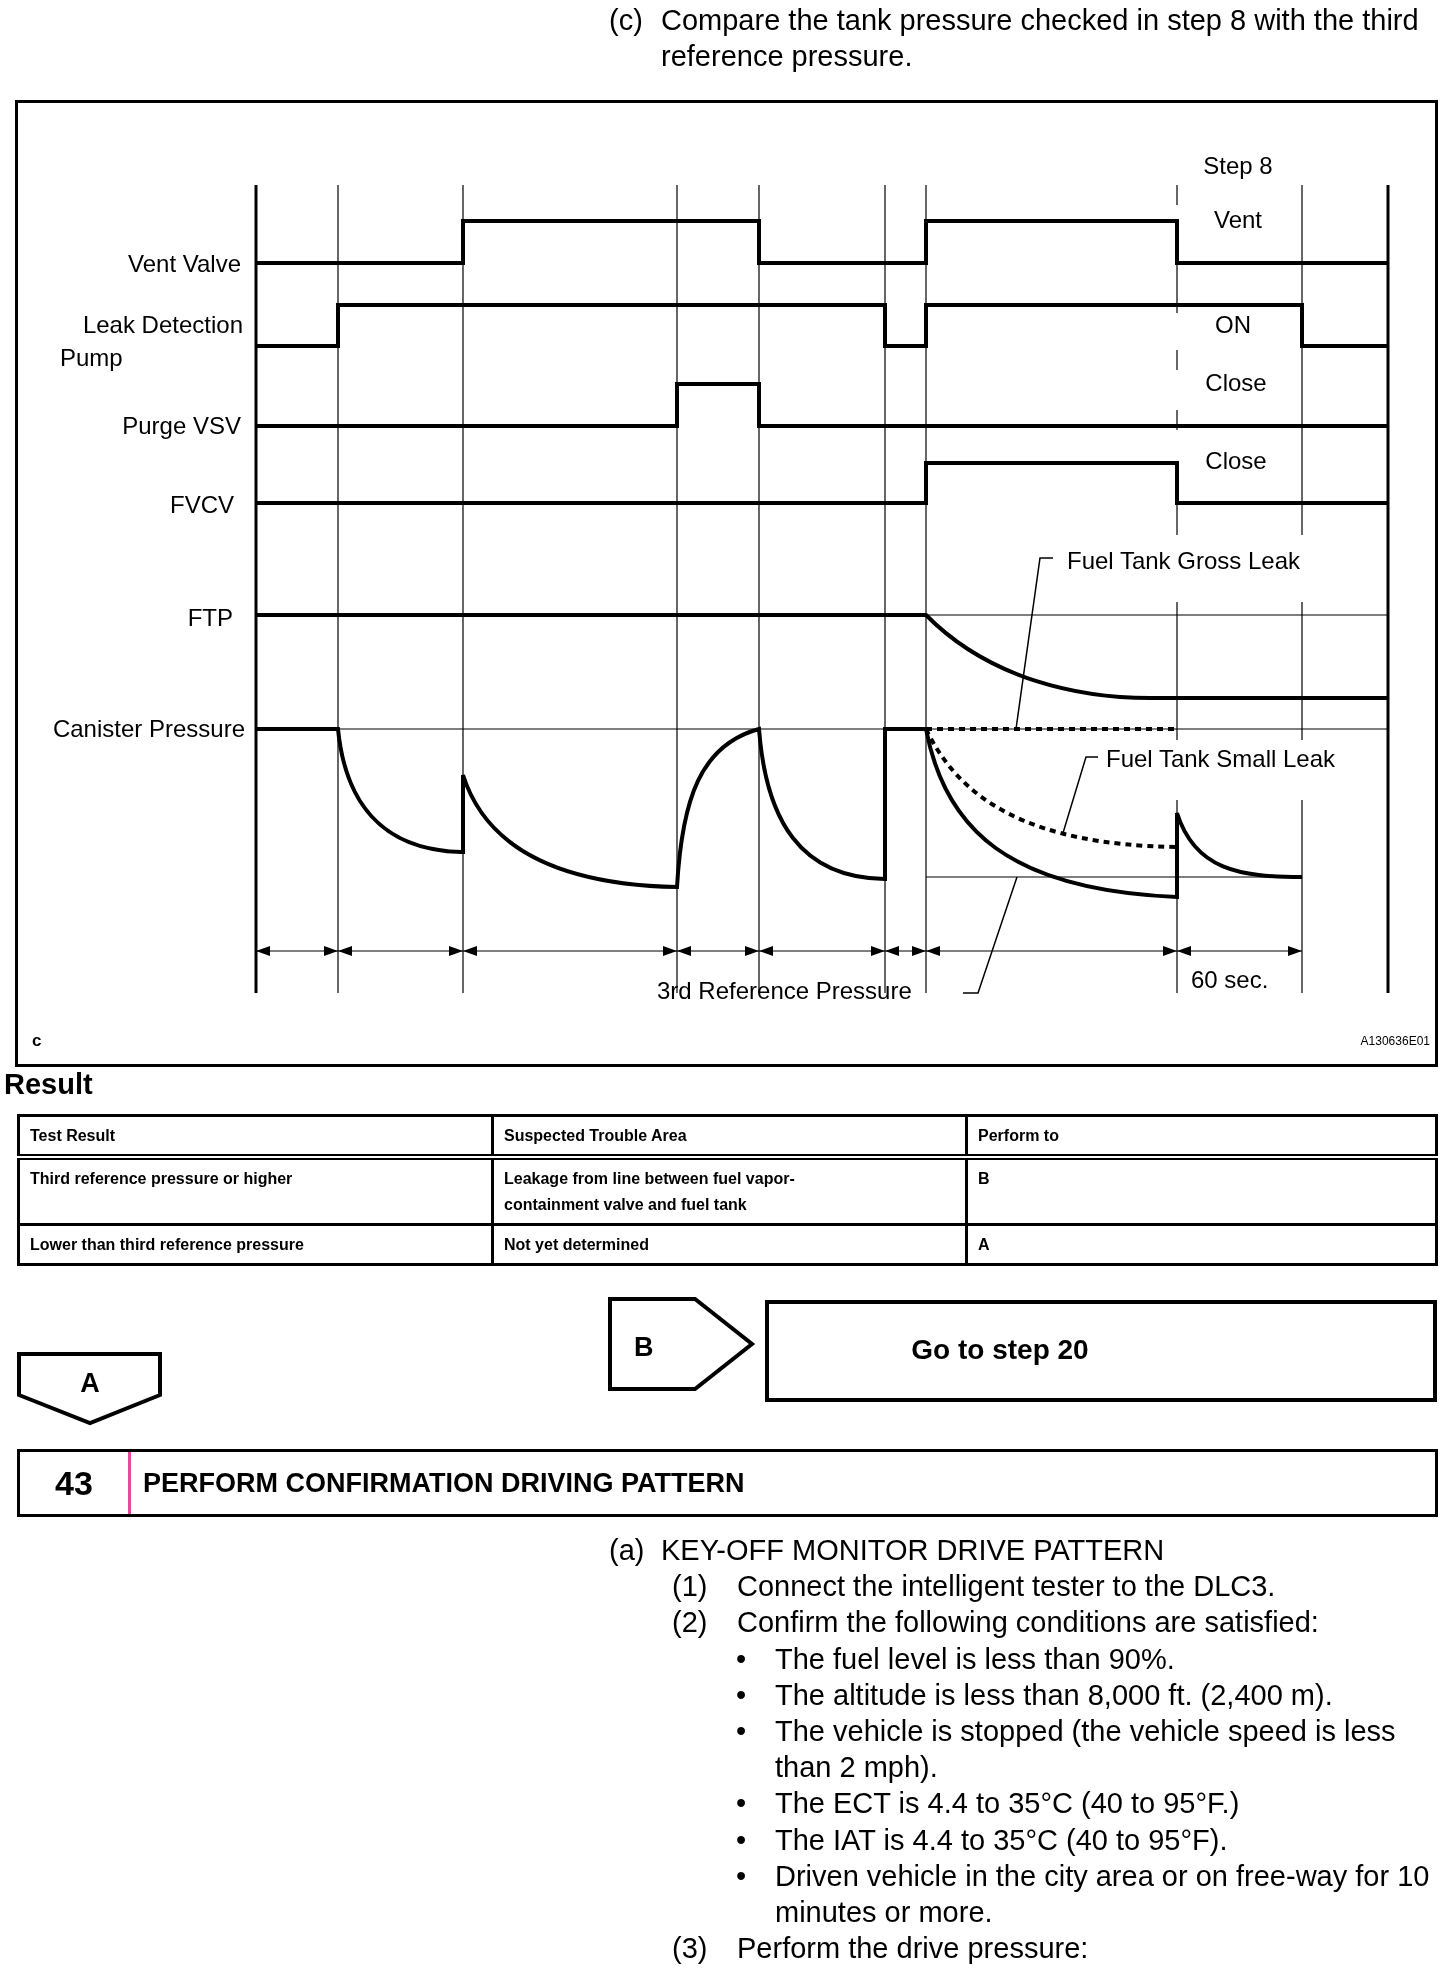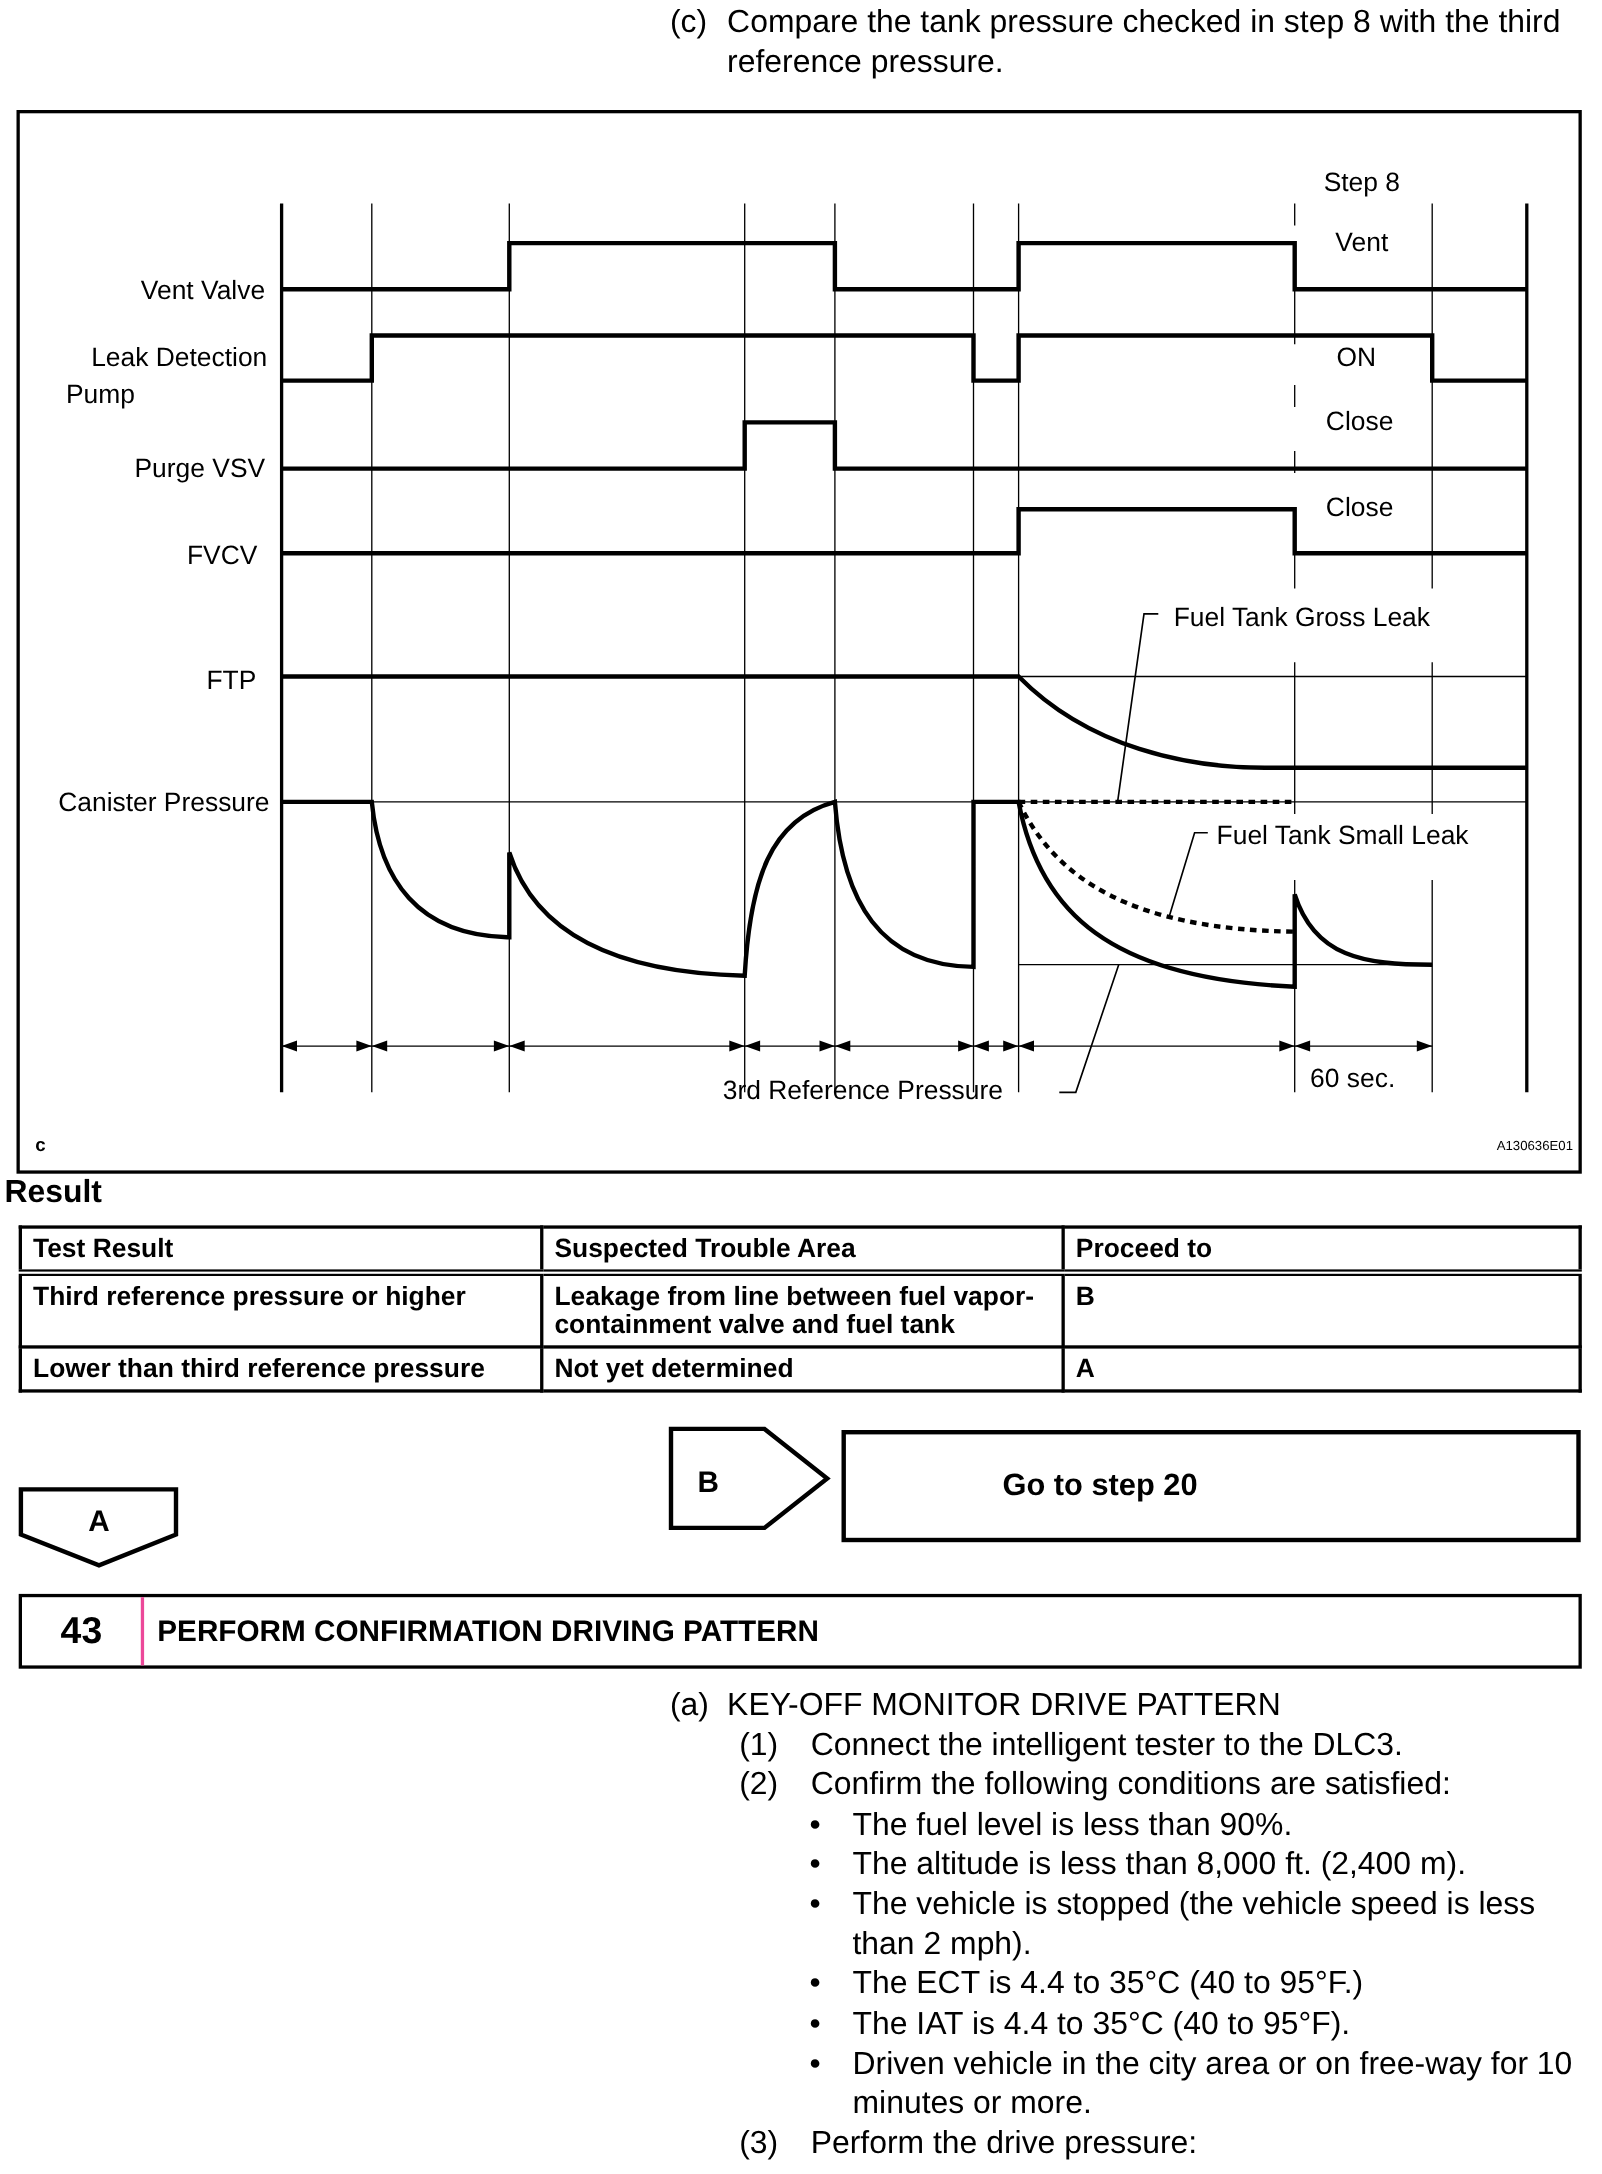--- a/index.html
+++ b/index.html
@@ -5,21 +5,21 @@
   html, body { margin:0; padding:0; background:#ffffff; }
   body { width:1456px; height:1976px; position:relative; overflow:hidden;
          font-family:"Liberation Sans", sans-serif; color:#000; }
   .abs { position:absolute; }
   .intro { left:609px; top:2px; font-size:29px; line-height:36px; }
   .intro .lbl { position:absolute; left:0; top:0; }
   .intro .txt { position:absolute; left:52px; top:0; width:820px; }
   svg text { font-family:"Liberation Sans", sans-serif; }
   .result-title { left:4px; top:1068px; font-size:29px; font-weight:bold; }
   table.res { position:absolute; left:17px; top:1114px; width:1421px;
-              border-collapse:collapse; font-size:24px; font-weight:bold; }
+              border-collapse:collapse; font-size:16px; font-weight:bold; }
   table.res td, table.res th { border:3px solid #000; text-align:left; vertical-align:top;
               padding:6px 10px 5px 10px; line-height:26px; font-weight:bold; }
   table.res thead th { border-bottom:6px double #000; }
   table.res col.c1 { width:474px; } table.res col.c2 { width:474px; }
   .flow-svg { position:absolute; left:0; top:1280px; }
   .step-box { left:17px; top:1449px; width:1415px; height:62px; border:3px solid #000; display:flex; }
   .step-num { width:108px; border-right:3px solid #ec4899; display:flex; align-items:center; justify-content:center;
               font-size:34px; font-weight:bold; }
   .step-title { display:flex; align-items:center; padding-left:12px; font-size:27px; font-weight:bold; }
   .proc { left:609px; top:1532px; font-size:29px; line-height:36.2px; width:840px; }
@@ -140,21 +140,21 @@
 <table class="res">
   <colgroup>
       <col class="c1">
       <col class="c2">
       <col>
     </colgroup>
   <thead>
     <tr>
       <th>Test Result</th>
       <th>Suspected Trouble Area</th>
-      <th>Proceed to</th>
+      <th>Perform to</th>
     </tr>
   </thead>
   <tbody>
     <tr style="height:62px">
       <td>Third reference pressure or higher</td>
       <td>
         <div>Leakage from line between fuel vapor-</div>
         <div>containment valve and fuel tank</div>
       </td>
       <td>B</td>

